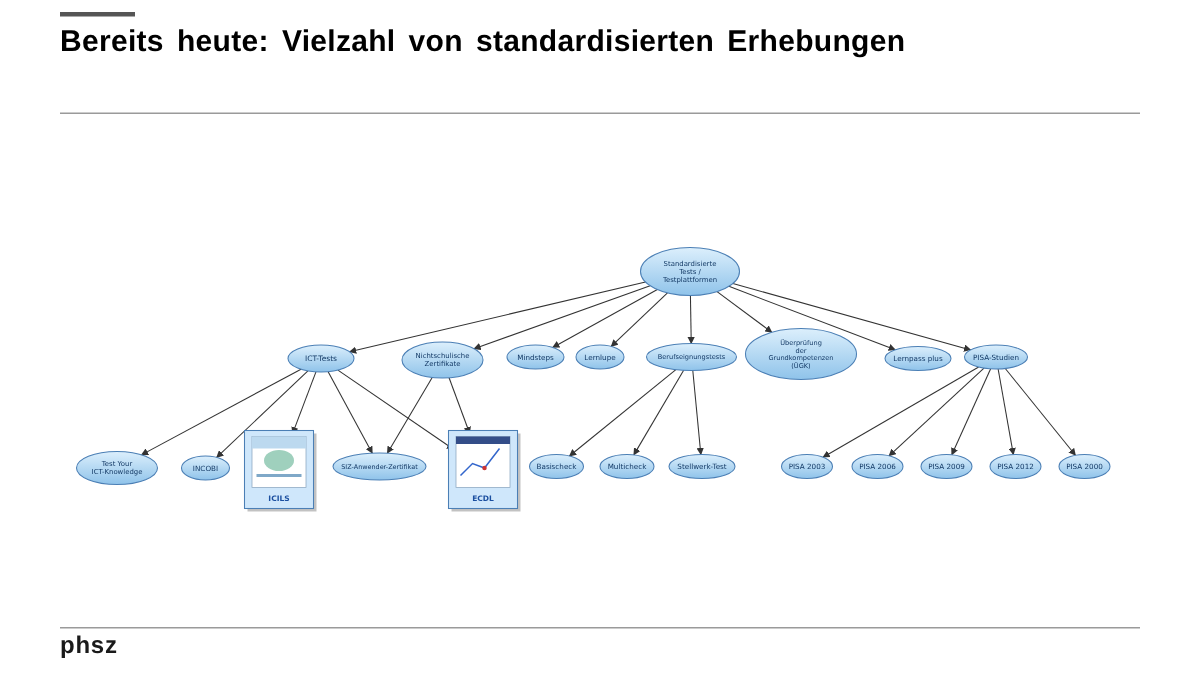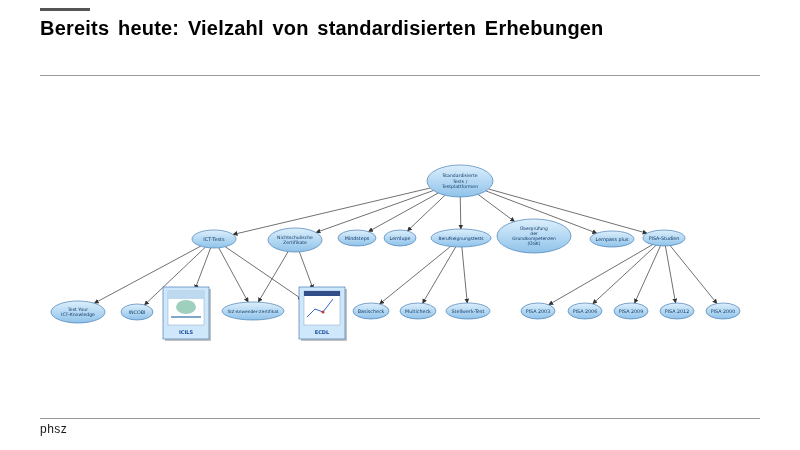--- a/index.html
+++ b/index.html
@@ -2,21 +2,21 @@
 <html><head>
 <meta charset="utf-8">
 <style>
   html,body{margin:0;padding:0;background:#fff;}
   .slide{position:relative;width:760px;height:450px;background:#ffffff;font-family:"Liberation Sans",sans-serif;overflow:hidden;}
   .top-accent{position:absolute;left:40px;top:8px;width:50px;height:3px;background:#555;}
   .title{position:absolute;left:40px;top:17px;margin:0;font-size:20px;font-weight:bold;color:#000;letter-spacing:0.2px;word-spacing:3px;}
   .rule{position:absolute;left:40px;width:722px;height:1px;background:#9a9a9a;}
   .title-rule{top:75px;}
   .footer-rule{top:418px;}
-  .footer-logo{position:absolute;left:40px;top:422px;font-size:12px;font-weight:normal;color:#1a1a1a;letter-spacing:0.5px;}
+  .footer-logo{position:absolute;left:40px;top:422px;font-size:16px;font-weight:bold;color:#1a1a1a;letter-spacing:0.5px;}
   svg.diagram{position:absolute;left:0;top:0;}
   svg text{font-family:"DejaVu Sans","Liberation Sans",sans-serif;}
 </style>
 </head>
 <body>
 
 <div class="slide">
   <div class="top-accent"></div>
   <h1 class="title">Bereits heute: Vielzahl von standardisierten Erhebungen</h1>
   <div class="rule title-rule"></div>

